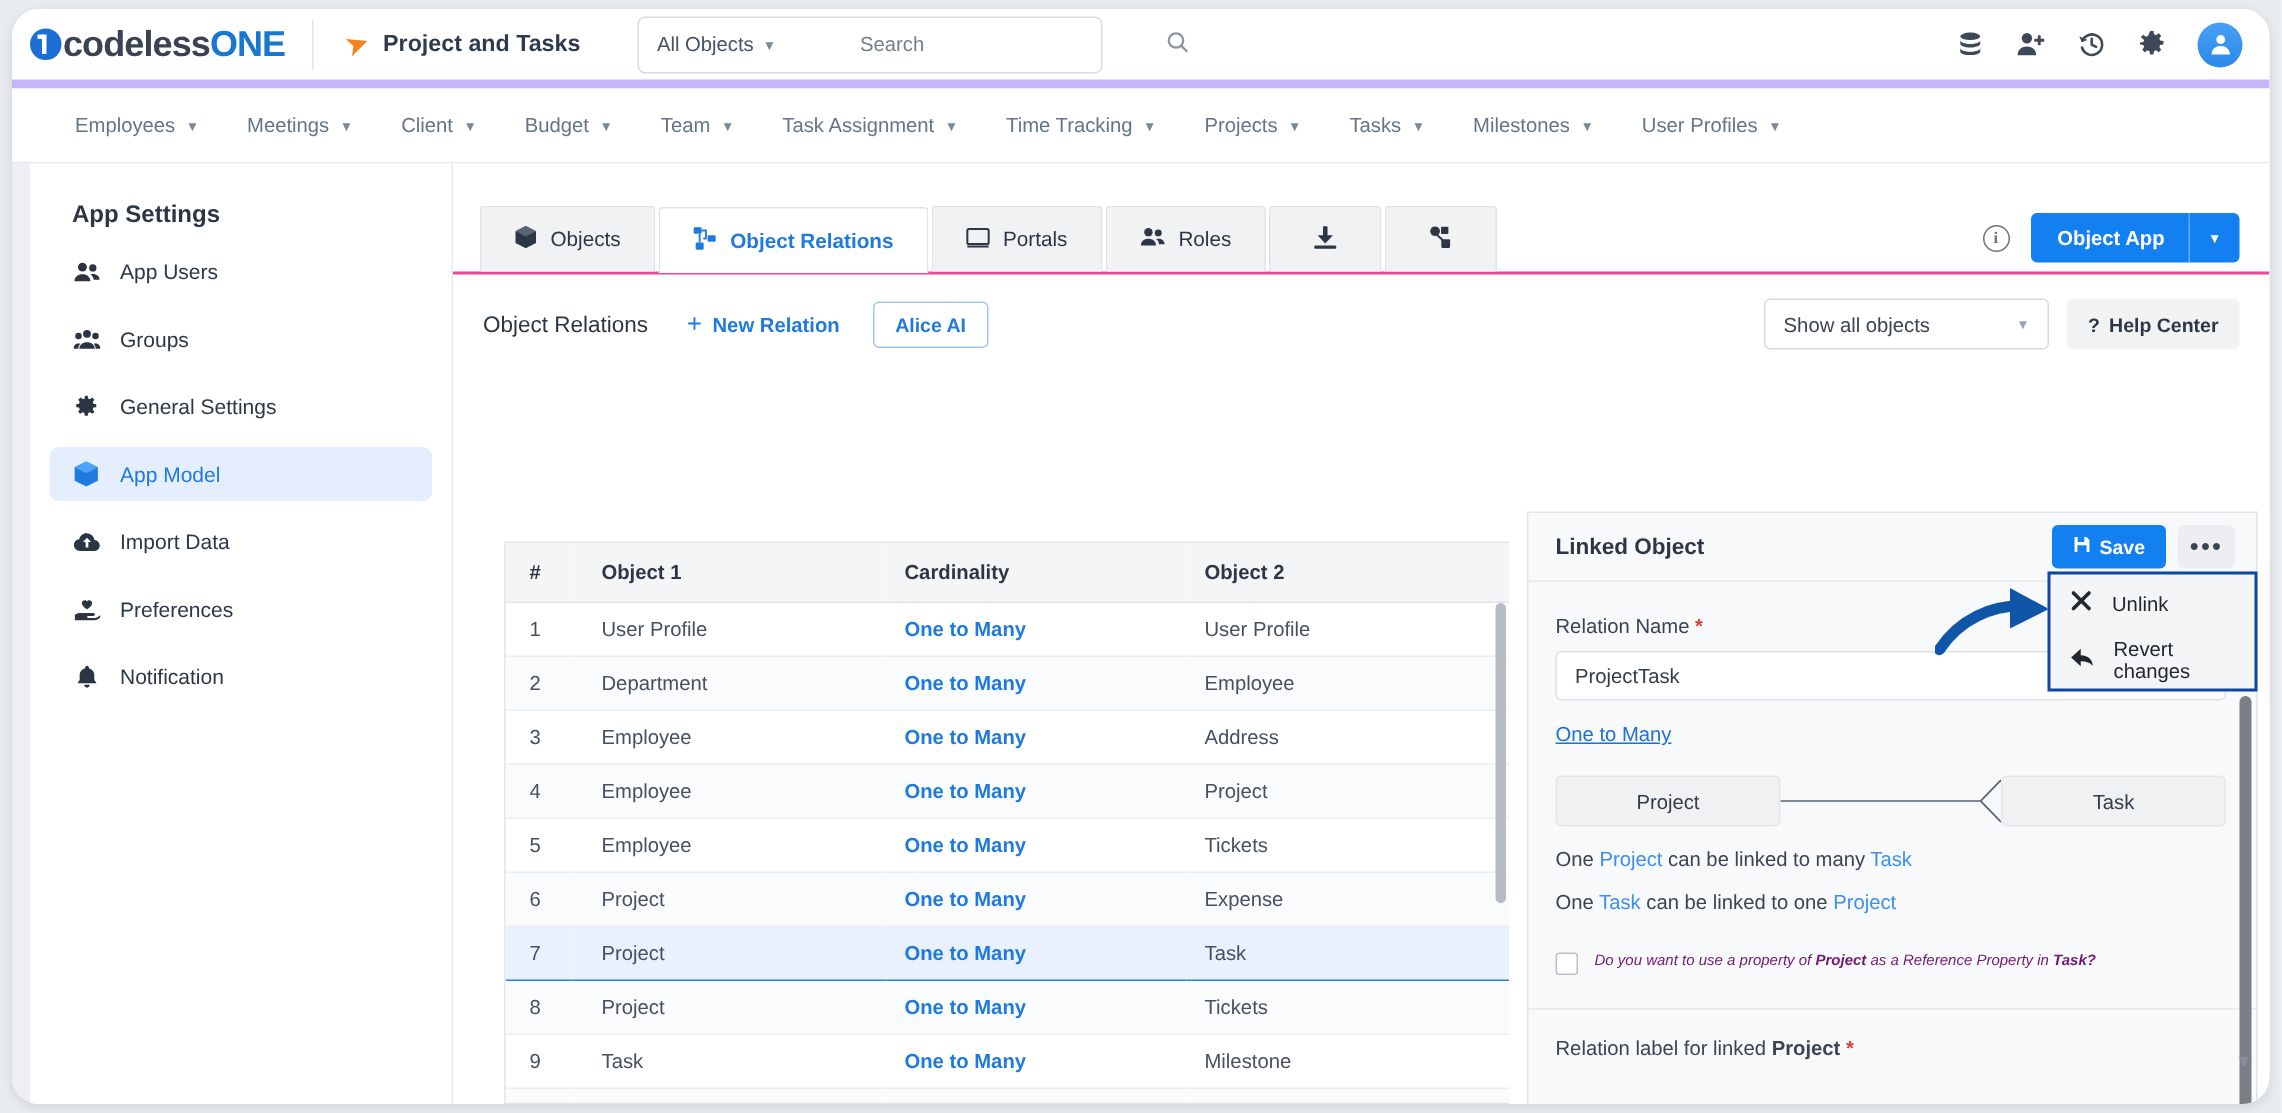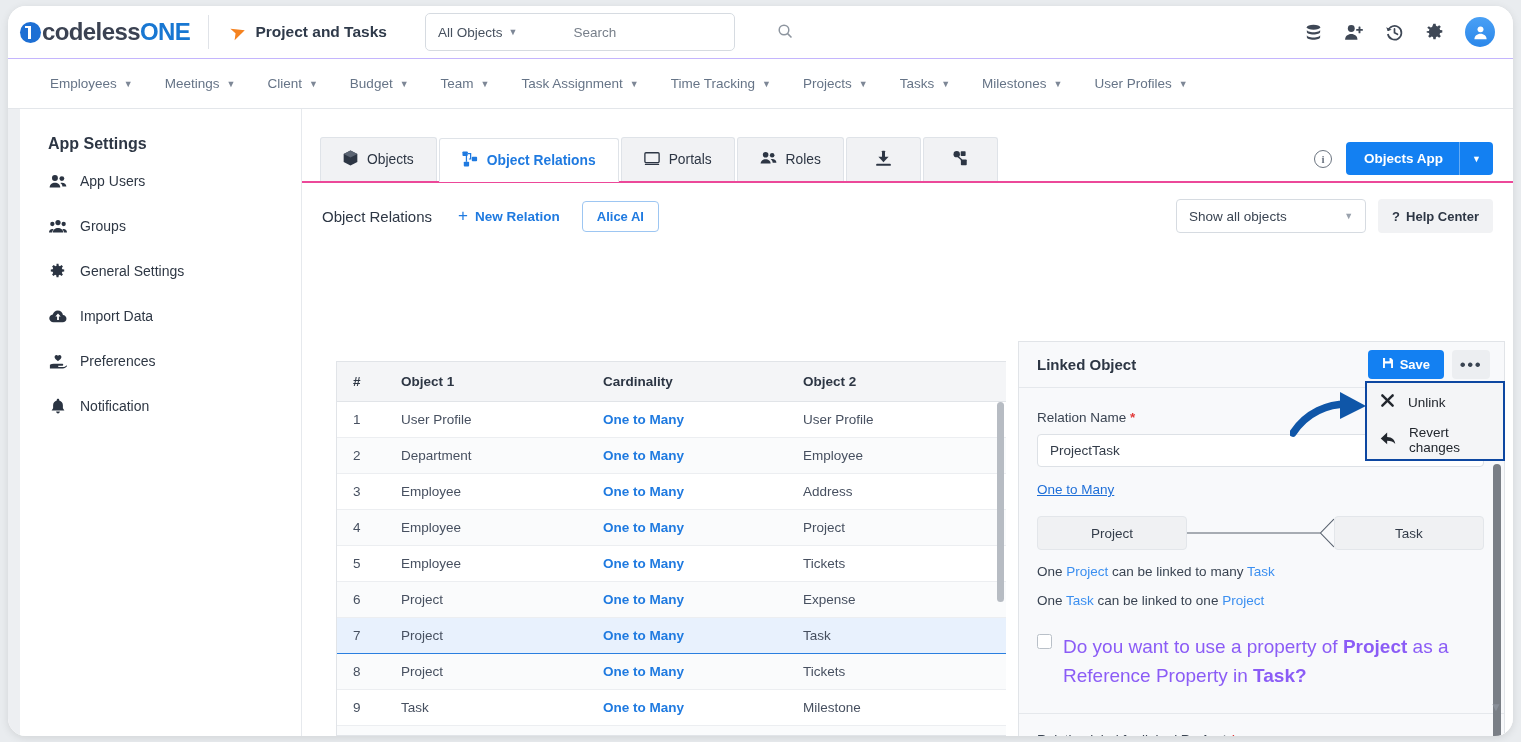--- a/index.html
+++ b/index.html
@@ -15,21 +15,21 @@
     width: 1505px; height: 730px;
     background: #ffffff;
     border-radius: 18px;
     overflow: hidden;
     box-shadow: 0 2px 8px rgba(0,0,0,0.10);
   }
 
   
   .topbar {
     position: absolute; left: 0; top: 0; width: 100%; height: 53px;
-    background: #fff; border-bottom: 1px solid #c4b5fd;
+    background: #fff; border-bottom: 6px solid #c4b5fd;
     display: flex; align-items: center;
   }
   .logo {
     display: flex; align-items: center; gap: 0px;
     padding-left: 12px; padding-right: 18px; height: 100%;
   }
   .logo-mark {
     width: 21px; height: 21px; border-radius: 50%;
     background: #1d6fd4; position: relative; margin-right: 1px;
     display: inline-block;
@@ -259,21 +259,21 @@
     background: #f0f1f3; border: 1px solid #e3e6ea; height: 34px; width: 150px;
     display: flex; align-items: center; justify-content: center;
     font-size: 13.5px; color: #333c49; border-radius: 4px;
   }
   .dline { flex: 1; height: 34px; position: relative; }
   .sent { font-size: 13.5px; color: #3a4452; margin-top: 14px; }
   .sent:first-of-type { margin-top: 20px; }
   .obj-blue { color: #3b8ff0; }
   .chk-row {
     margin-top: 24px; display: flex; gap: 11px; align-items: flex-start;
-    font-size: 19px; color: #8b5cf6; line-height: 1.55;
+    font-size: 10px; color: #701a75; line-height: 1.55; font-style: italic;
   }
   .chkbox {
     width: 15px; height: 15px; border: 1px solid #b9c0c8; border-radius: 2.5px;
     background: #fff; flex: none; margin-top: 2px; cursor: pointer;
   }
   .hr-line { height: 1px; background: #e5e8ec; margin: 22px -20px 0 -18px; }
 
   
   .menu-pop {
     position: absolute; left: 1357px; top: 272px; width: 140px;
@@ -446,20 +446,29 @@
       <div class="sb-item">
         <span class="sbi">
           <svg width="17" height="17" viewBox="0 0 20 20" fill="currentColor">
             <path d="M10 6.6a3.4 3.4 0 1 0 0 6.8 3.4 3.4 0 0 0 0-6.8zm0 5.1a1.7 1.7 0 1 1 0-3.4 1.7 1.7 0 0 1 0 3.4z"></path>
             <path d="M8.85 0.9h2.3l.33 2.2 1.45.6 1.82-1.3 1.63 1.63-1.3 1.82.6 1.45 2.2.33v2.3l-2.2.33-.6 1.45 1.3 1.82-1.63 1.63-1.82-1.3-1.45.6-.33 2.2h-2.3l-.33-2.2-1.45-.6-1.82 1.3-1.63-1.63 1.3-1.82-.6-1.45-2.2-.33v-2.3l2.2-.33.6-1.45-1.3-1.82L5.58 2.4l1.82 1.3 1.45-.6z"></path>
           </svg>
         </span>
         <span>General Settings</span>
       </div>
 
+      <div class="sb-item active">
+        <span class="sbi">
+          <svg width="17" height="18" viewBox="0 0 18 19" fill="currentColor">
+            <path d="M9 0.6 17.2 4.8v9.4L9 18.4.8 14.2V4.8z"></path>
+            <path d="M9 0.6 17.2 4.8 9 9 .8 4.8z" fill="#4da3f7"></path>
+          </svg>
+        </span>
+        <span>App Model</span>
+      </div>
 
       <div class="sb-item">
         <span class="sbi">
           <svg width="18" height="15" viewBox="0 0 20 16" fill="currentColor">
             <path d="M5 14.4C2.3 14.4.3 12.5.3 10c0-2.3 1.7-4.1 3.9-4.3C4.8 3.2 7 1.3 9.7 1.3c3 0 5.5 2.2 5.8 5.1 2.2.2 3.9 1.9 3.9 4.1 0 2.2-1.8 3.9-4.2 3.9z"></path>
             <path d="M10 4.6l3 3.3h-2v4h-2v-4H7z" fill="#fff"></path>
           </svg>
         </span>
         <span>Import Data</span>
       </div>
@@ -550,21 +559,21 @@
               <rect x="9.2" y="1.2" width="5.2" height="5.2" rx="0.8"></rect>
               <rect x="9.4" y="10" width="6.2" height="6.2" rx="0.8"></rect>
               <path d="M6.6 7.2 10.4 10.6" stroke="#2d3644" stroke-width="1.5" fill="none"></path>
             </svg>
           </span>
         </div>
 
         <div class="tabs-right">
           <span class="info-ic">i</span>
           <div class="btn-update">
-            <span class="lbl">Objects App</span>
+            <span class="lbl">Object App</span>
             <span class="sp"></span>
             <span class="car">▼</span>
           </div>
         </div>
       </div>
 
       <div class="subhead">
         <span class="sh-title">Object Relations</span>
         <span class="sh-new">
           <span class="plus">+</span>

